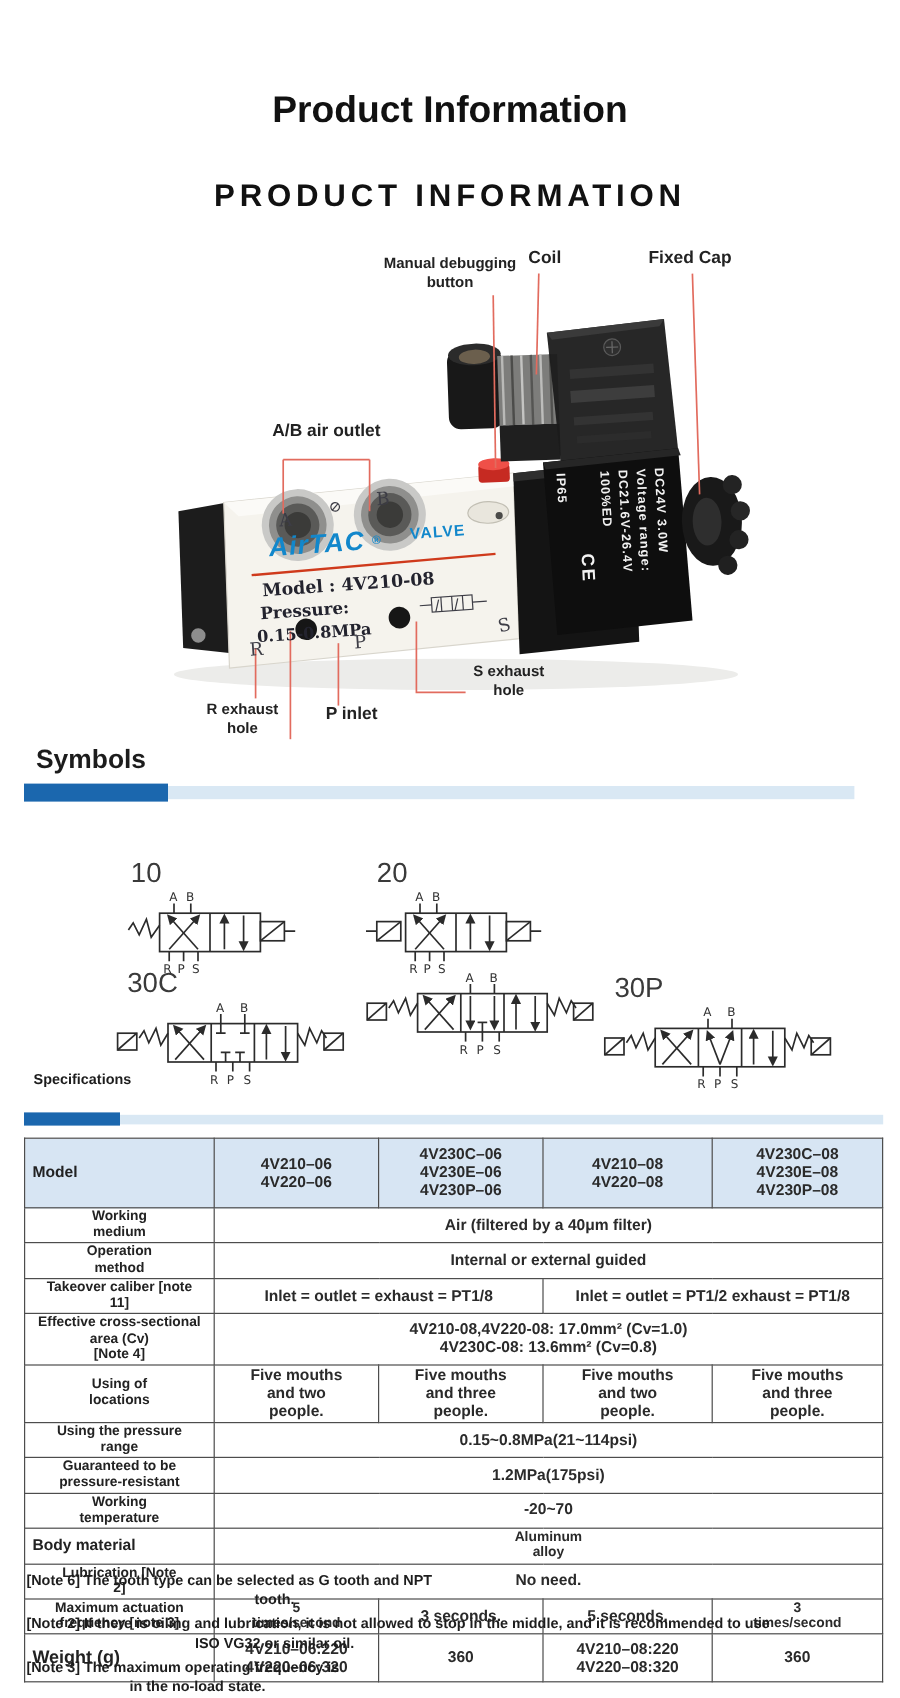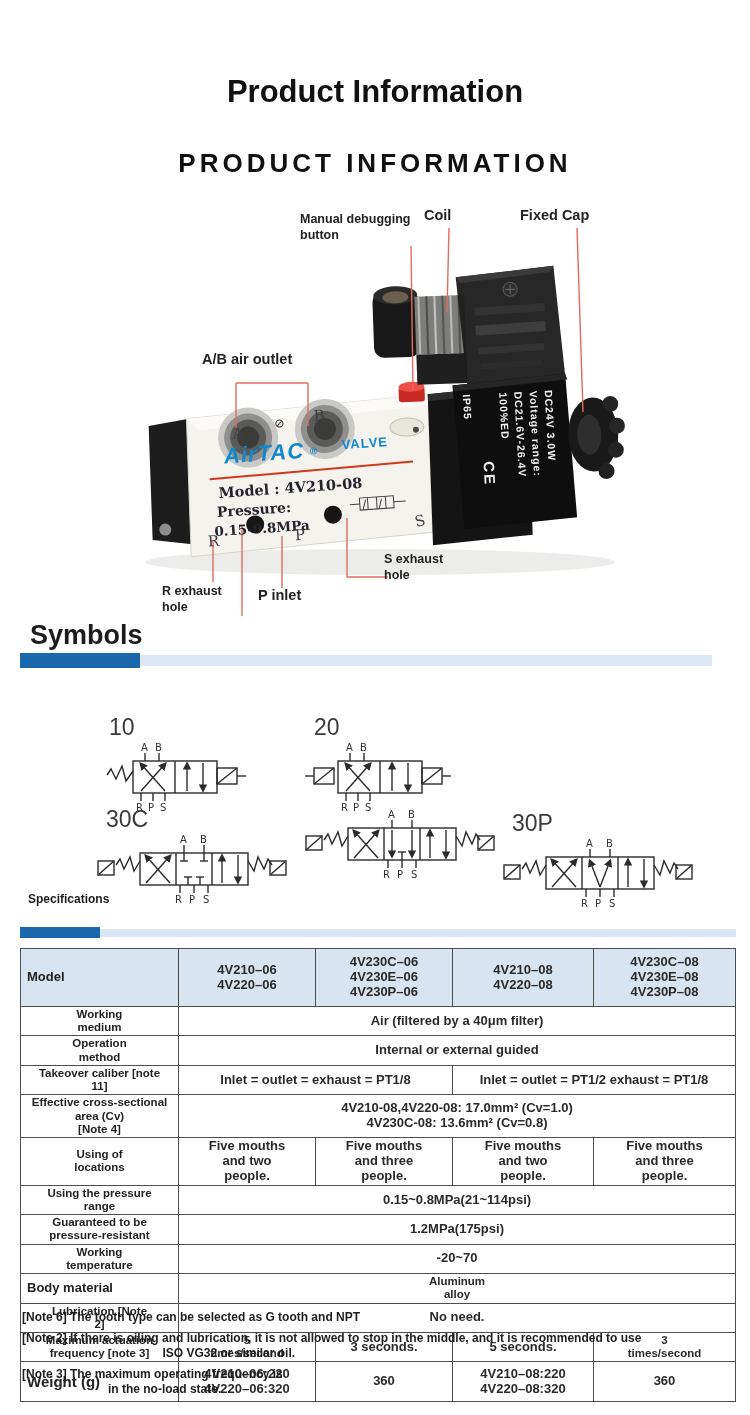--- a/index.html
+++ b/index.html
@@ -8,21 +8,21 @@
   .abs{position:absolute;}
   .pre{white-space:pre-line;}
   
   .main-title{left:0;top:74px;width:750px;text-align:center;font-size:31px;font-weight:700;color:#111;}
   .sub-title{left:0;top:148px;width:750px;text-align:center;font-size:26px;font-weight:700;letter-spacing:4px;color:#111;}
   
   .sec-head{font-weight:700;color:#1c1c1c;}
   .bar-dark{background:#1b67ae;}
   .bar-light{background:#d9e8f4;}
   
-  .callout{font-weight:700;color:#222;font-size:12.5px;text-align:left;line-height:1.25;}
+  .callout{font-weight:700;color:#222;font-size:12.5px;text-align:center;line-height:1.25;}
   .callout.big{font-size:14.5px;}
   
   .serif{font-family:"DejaVu Serif","Liberation Serif",serif;}
   .vlabel{color:#3d3d46;}
   
   .coil-text{writing-mode:vertical-rl;color:#f2f2f2;font-weight:700;font-size:10.5px;letter-spacing:1px;line-height:1.35;}
   .coil-text div{margin:0 1px;}
   .ce{font-size:15px;padding-top:68px;letter-spacing:2px;}
   
   .sym-label{font-size:23px;color:#3a3a3a;font-weight:400;margin-left:14px;margin-bottom:0;}
@@ -196,21 +196,21 @@
     <div class="abs coil-text" style="left:462px;top:192px;height:130px;transform:rotate(-3deg);">
       <div>DC24V 3.0W</div>
       <div>Voltage range:</div>
       <div>DC21.6V-26.4V</div>
       <div>100%ED</div>
       <div class="ce">CE</div>
       <div>IP65</div>
     </div>
   </div>
 
-  <div class="abs sec-head" style="left:30px;top:620px;font-size:27px;">Symbols</div>
+  <div class="abs sec-head" style="left:30px;top:620px;font-size:22px;">Symbols</div>
   <div class="abs bar-dark" style="left:20px;top:653px;width:120px;height:15px;"></div>
   <div class="abs bar-light" style="left:140px;top:655px;width:572px;height:11px;"></div>
 
   <div class="abs" style="left:0;top:678px;width:750px;height:200px;margin-top:32px;">
 
     <div class="abs" style="left:95px;top:4px;">
       <div class="sym-label">10</div>
       <svg class="sym" width="155" height="72">
         <rect x="38" y="20" width="84" height="32"></rect>
         <line x1="80" y1="20" x2="80" y2="52"></line>
@@ -474,20 +474,21 @@
 4V220–08:320</td>
           <td class="wt">360</td>
         </tr>
       </tbody>
     </table>
   </div>
 
   <div class="abs" style="left:22px;top:1310px;width:713px;">
     <div class="note">
       <div>[Note 6] The tooth type can be selected as G tooth and NPT</div>
+      <div class="l2">tooth.</div>
     </div>
     <div class="note">
       <div>[Note 2] If there is oiling and lubrication, it is not allowed to stop in the middle, and it is recommended to use</div>
       <div class="l2">ISO VG32 or similar oil.</div>
     </div>
     <div class="note">
       <div>[Note 3] The maximum operating frequency is</div>
       <div class="l2" style="width:40%">in the no-load state.</div>
     </div>
 

